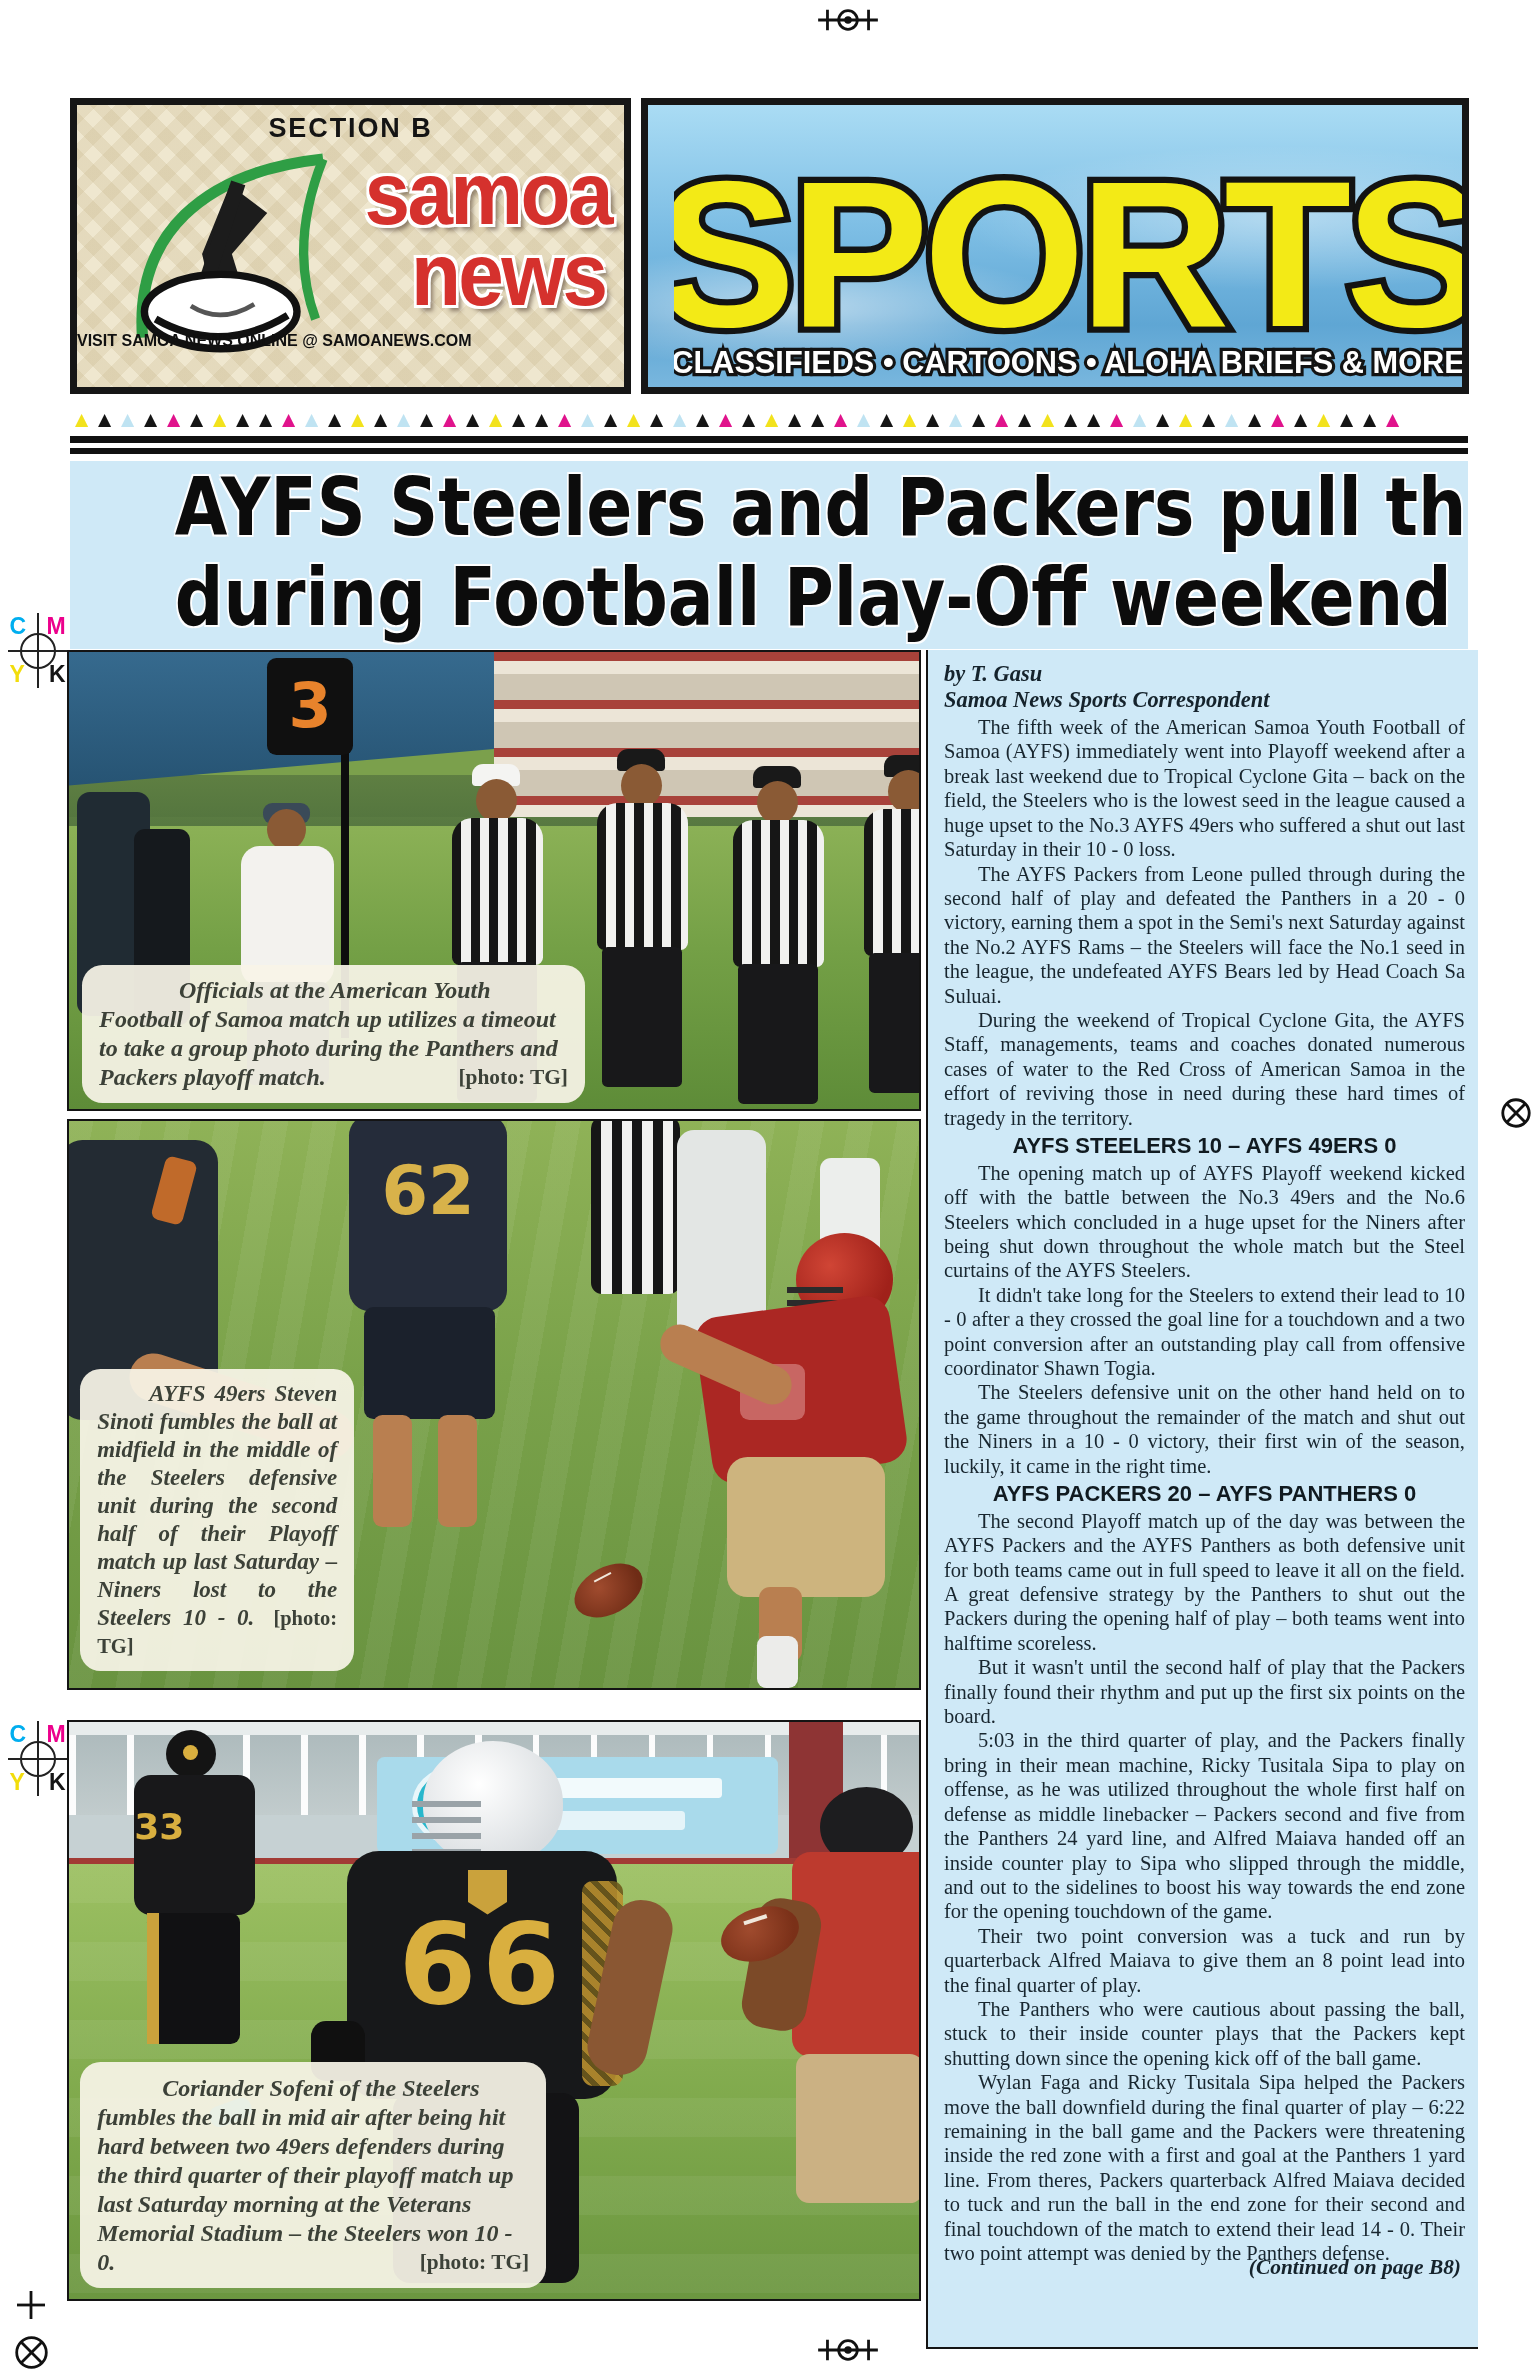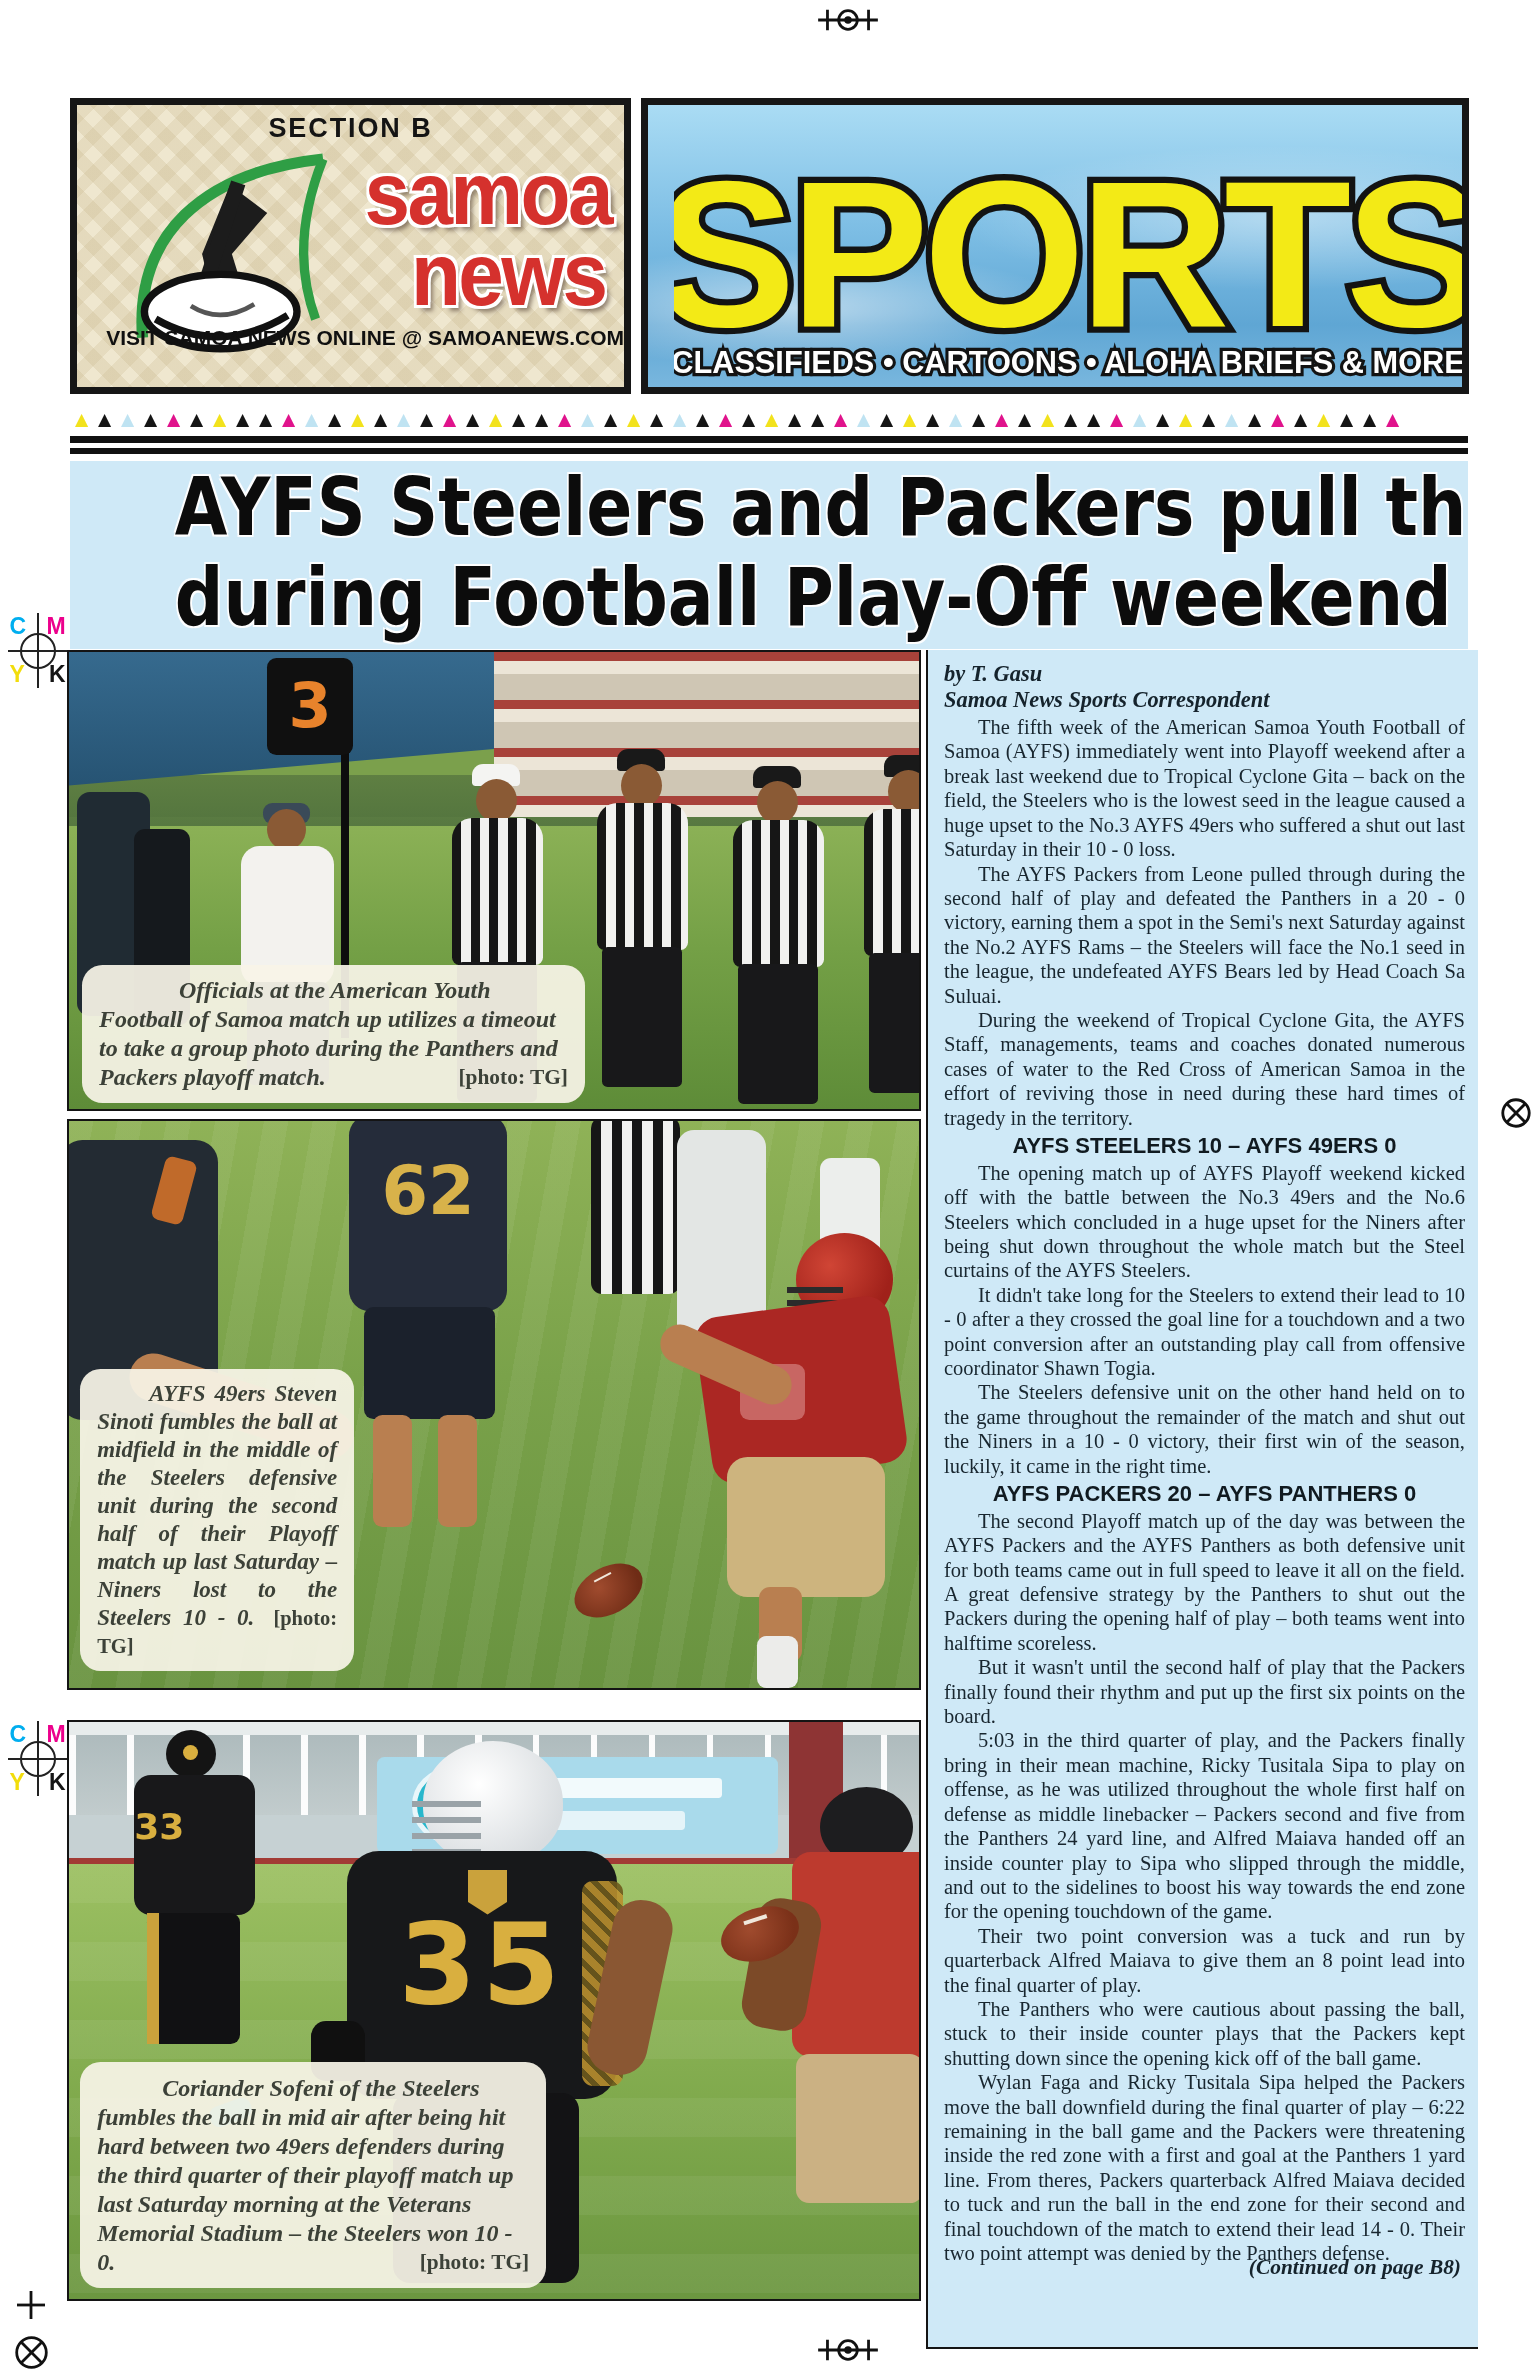--- a/index.html
+++ b/index.html
@@ -12,21 +12,21 @@
       repeating-linear-gradient(45deg, rgba(196,178,134,.25) 0 13px, rgba(255,255,255,0) 13px 26px),
       repeating-linear-gradient(-45deg, rgba(196,178,134,.22) 0 13px, rgba(255,255,255,0) 13px 26px),
       #efe7cf;
     overflow:hidden;}
   .section-label{position:absolute;left:0;top:7.5px;width:100%;text-align:center;font-weight:700;font-size:27px;letter-spacing:1.9px;color:#141414;}
   .brand-word{position:absolute;right:13px;font-weight:900;font-size:89px;line-height:80px;color:#d5312d;letter-spacing:-2.8px;
     text-shadow:-2.8px -2.8px 0 #fff,2.8px -2.8px 0 #fff,-2.8px 2.8px 0 #fff,2.8px 2.8px 0 #fff,5.6px 5.6px 4.7px rgba(60,40,30,.5);
     transform:scaleX(.92);transform-origin:right;}
   .brand-1{top:48px;}
   .brand-2{top:129px;right:18.6px;}
-  .visit-line{position:absolute;left:0;bottom:37px;width:100%;text-align:right;font-weight:800;font-size:21px;color:#101010;letter-spacing:0;}
+  .visit-line{position:absolute;left:0;bottom:37px;width:100%;text-align:left;font-weight:800;font-size:16px;color:#101010;letter-spacing:0;}
   .date-line{position:absolute;left:0;bottom:5.6px;width:100%;text-align:center;font-weight:600;font-size:24px;color:#1b1b1b;letter-spacing:0.9px;}
 
   .hdr-right{left:641px;top:98px;width:828px;height:296px;border:7.5px solid #161616;box-sizing:border-box;overflow:hidden;
     background:
       radial-gradient(ellipse 392px 84px at 18% 72%, rgba(255,255,255,.55), rgba(255,255,255,0) 70%),
       radial-gradient(ellipse 466px 103px at 78% 40%, rgba(255,255,255,.4), rgba(255,255,255,0) 70%),
       linear-gradient(180deg,#aadcf4 0%,#7cbde4 45%,#5fa6d4 78%,#79b7de 100%); padding-left: 26px;}
   .hdr-right svg{display:block;width:100%;height:100%;}
 
   
@@ -333,21 +333,21 @@
       <div class="num">33</div>
     <div class="pants"></div>
       <div class="stripe"></div>
   </div>
   <div class="layer p3-cleat"></div>
   <div class="layer p3-p35">
     <div class="helm"></div>
     <div class="mask"></div>
     <div class="jersey"></div>
       <div class="crest"></div>
-    <div class="num">35</div>
+    <div class="num">66</div>
     <div class="sidetrim"></div>
       <div class="arm"></div>
       <div class="glove"></div>
       <div class="pants"></div>
   </div>
   <div class="layer p3-qb">
     <div class="helm"></div>
     <div class="jersey"></div>
       <div class="arm"></div>
     <div class="ball"></div>

